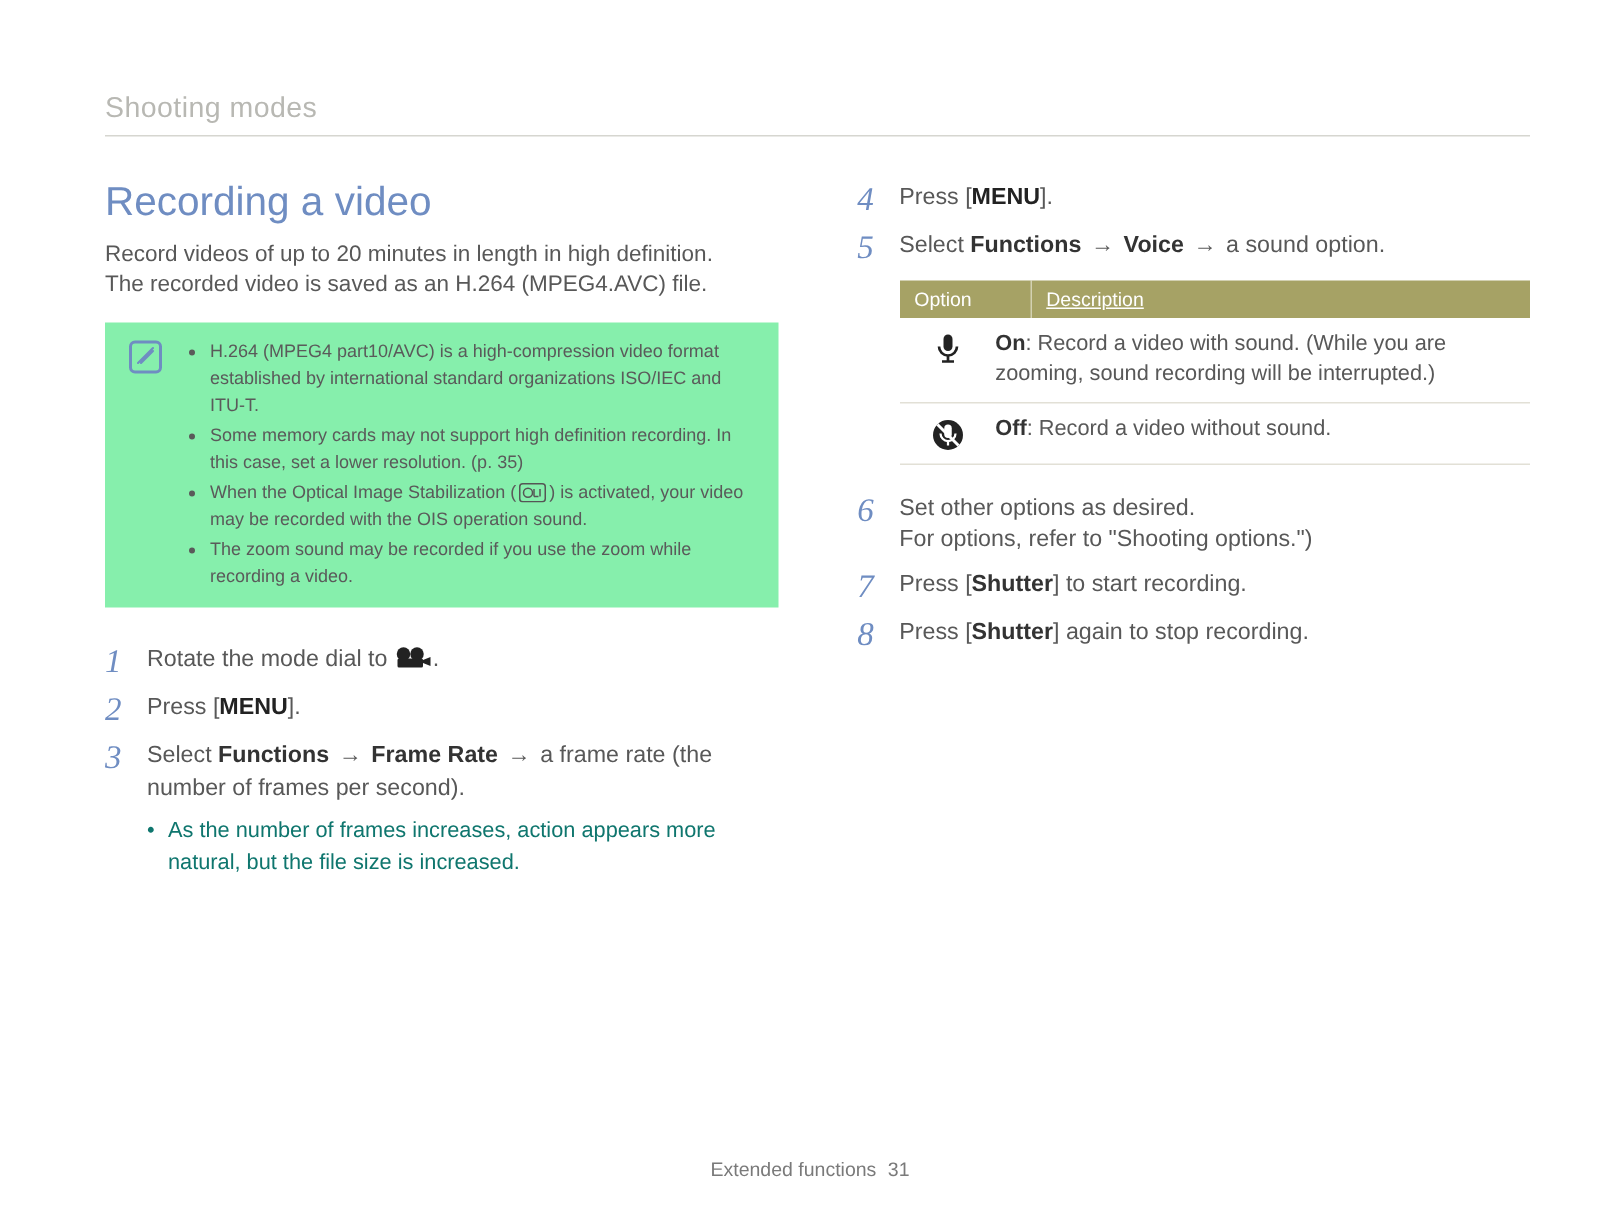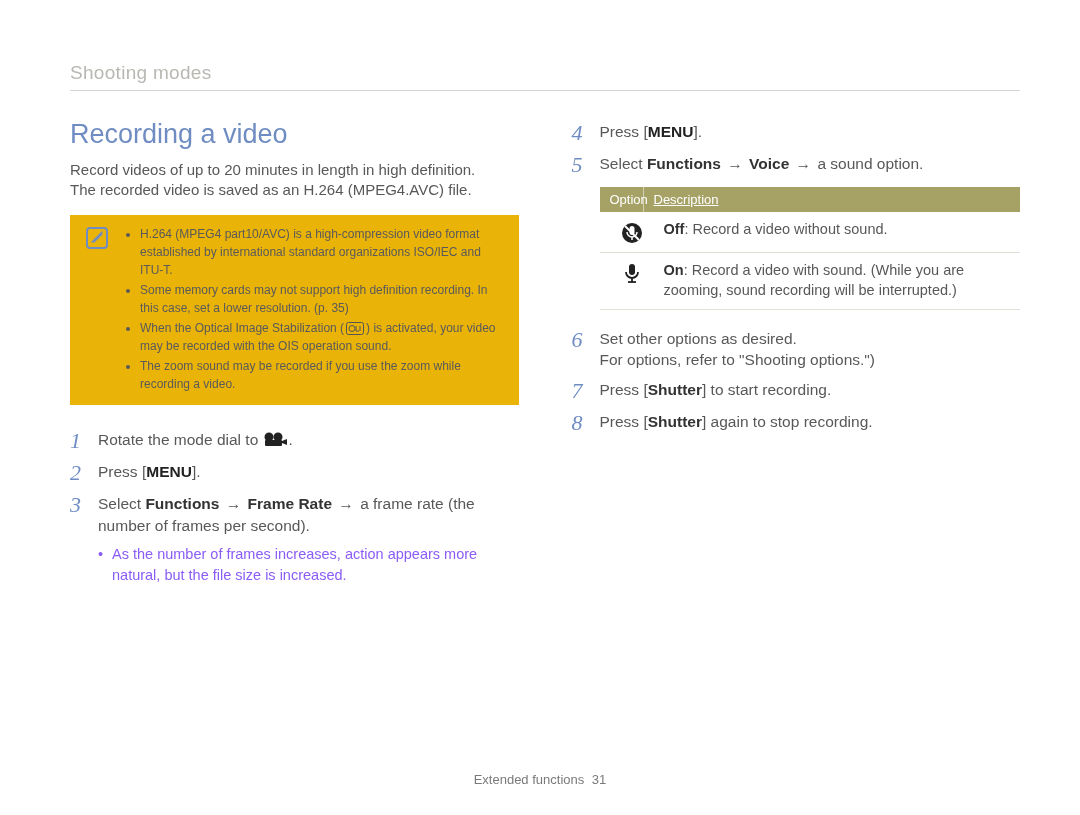--- a/index.html
+++ b/index.html
@@ -38,21 +38,21 @@
     margin-bottom: 10px;
   }
   .body-text {
     font-size: 15px;
     line-height: 1.35;
     color: #585858;
     font-weight: 300;
     margin-bottom: 14px;
   }
   .note-box {
-    background: #eab308;
+    background: #86efac;
     padding: 10px 14px 10px 54px;
     position: relative;
     margin-bottom: 24px;
   }
   .note-box.small-note { padding: 14px 14px 14px 54px; margin-top: 12px; margin-bottom: 0; }
   .note-icon {
     position: absolute;
     left: 16px;
     top: 12px;
     width: 22px;
@@ -104,21 +104,21 @@
     color: #585858;
     font-weight: 300;
     flex: 1;
   }
   .step-body b { color: #333; font-weight: 600; }
   .step-sub {
     margin-left: 28px;
     padding-left: 14px;
     font-size: 14.5px;
     line-height: 1.4;
-    color: #8b5cf6;
+    color: #0f766e;
     font-weight: 300;
     position: relative;
     margin-bottom: 6px;
   }
   .step-sub::before {
     content: "•";
     position: absolute;
     left: 0;
     top: 0;
   }
@@ -136,21 +136,21 @@
     margin: 10px 0 18px 28px;
     width: 420px;
   }
   .option-head {
     background: #a6a265;
     color: #fff;
     font-size: 13px;
     display: flex;
   }
   .option-head .oh1 {
-    width: 44px;
+    width: 88px;
     padding: 5px 10px;
     border-right: 1px solid rgba(255,255,255,0.5);
   }
   .option-head .oh2 {
     padding: 5px 10px;
     flex: 1;
     text-decoration: underline;
   }
   .option-row {
     display: flex;
@@ -267,45 +267,45 @@
       </div>
     </div>
 
     <div class="option-table">
       <div class="option-head">
         <div class="oh1">Option</div>
         <div class="oh2">Description</div>
       </div>
       <div class="option-row">
         <div class="ico">
+          <svg width="18" height="22" viewBox="0 0 18 22">
+              <rect x="6" y="1" width="6" height="11" rx="3" fill="#222"></rect>
+              <path d="M3 9 A6 6 0 0 0 15 9" fill="none" stroke="#222" stroke-width="1.8"></path>
+              <line x1="9" y1="15" x2="9" y2="19" stroke="#222" stroke-width="1.8"></line>
+              <line x1="5" y1="19" x2="13" y2="19" stroke="#222" stroke-width="1.8"></line>
+            </svg>
+        </div>
+        <div class="desc">
+          <b>On</b><span>: Record a video with sound. (While you are zooming, sound recording will be interrupted.)</span>
+        </div>
+      </div>
+      <div class="option-row">
+        <div class="ico">
           <svg width="22" height="22" viewBox="0 0 22 22">
               <circle cx="11" cy="11" r="10" fill="#222"></circle>
               <rect x="8.5" y="4" width="5" height="9" rx="2.5" fill="#fff"></rect>
               <path d="M6 10 A5 5 0 0 0 16 10" fill="none" stroke="#fff" stroke-width="1.5"></path>
               <line x1="11" y1="15" x2="11" y2="18" stroke="#fff" stroke-width="1.5"></line>
               <line x1="4" y1="4" x2="18" y2="18" stroke="#fff" stroke-width="2"></line>
             </svg>
         </div>
         <div class="desc">
           <b>Off</b><span>: Record a video without sound.</span>
         </div>
       </div>
-      <div class="option-row">
-        <div class="ico">
-          <svg width="18" height="22" viewBox="0 0 18 22">
-              <rect x="6" y="1" width="6" height="11" rx="3" fill="#222"></rect>
-              <path d="M3 9 A6 6 0 0 0 15 9" fill="none" stroke="#222" stroke-width="1.8"></path>
-              <line x1="9" y1="15" x2="9" y2="19" stroke="#222" stroke-width="1.8"></line>
-              <line x1="5" y1="19" x2="13" y2="19" stroke="#222" stroke-width="1.8"></line>
-            </svg>
-        </div>
-        <div class="desc">
-          <b>On</b><span>: Record a video with sound. (While you are zooming, sound recording will be interrupted.)</span>
-        </div>
-      </div>
     </div>
 
     <div class="step">
       <div class="step-num">6</div>
       <div class="step-body">
         <span>Set other options as desired.</span><br>
         <span>For options, refer to "Shooting options.")</span>
       </div>
     </div>
 

